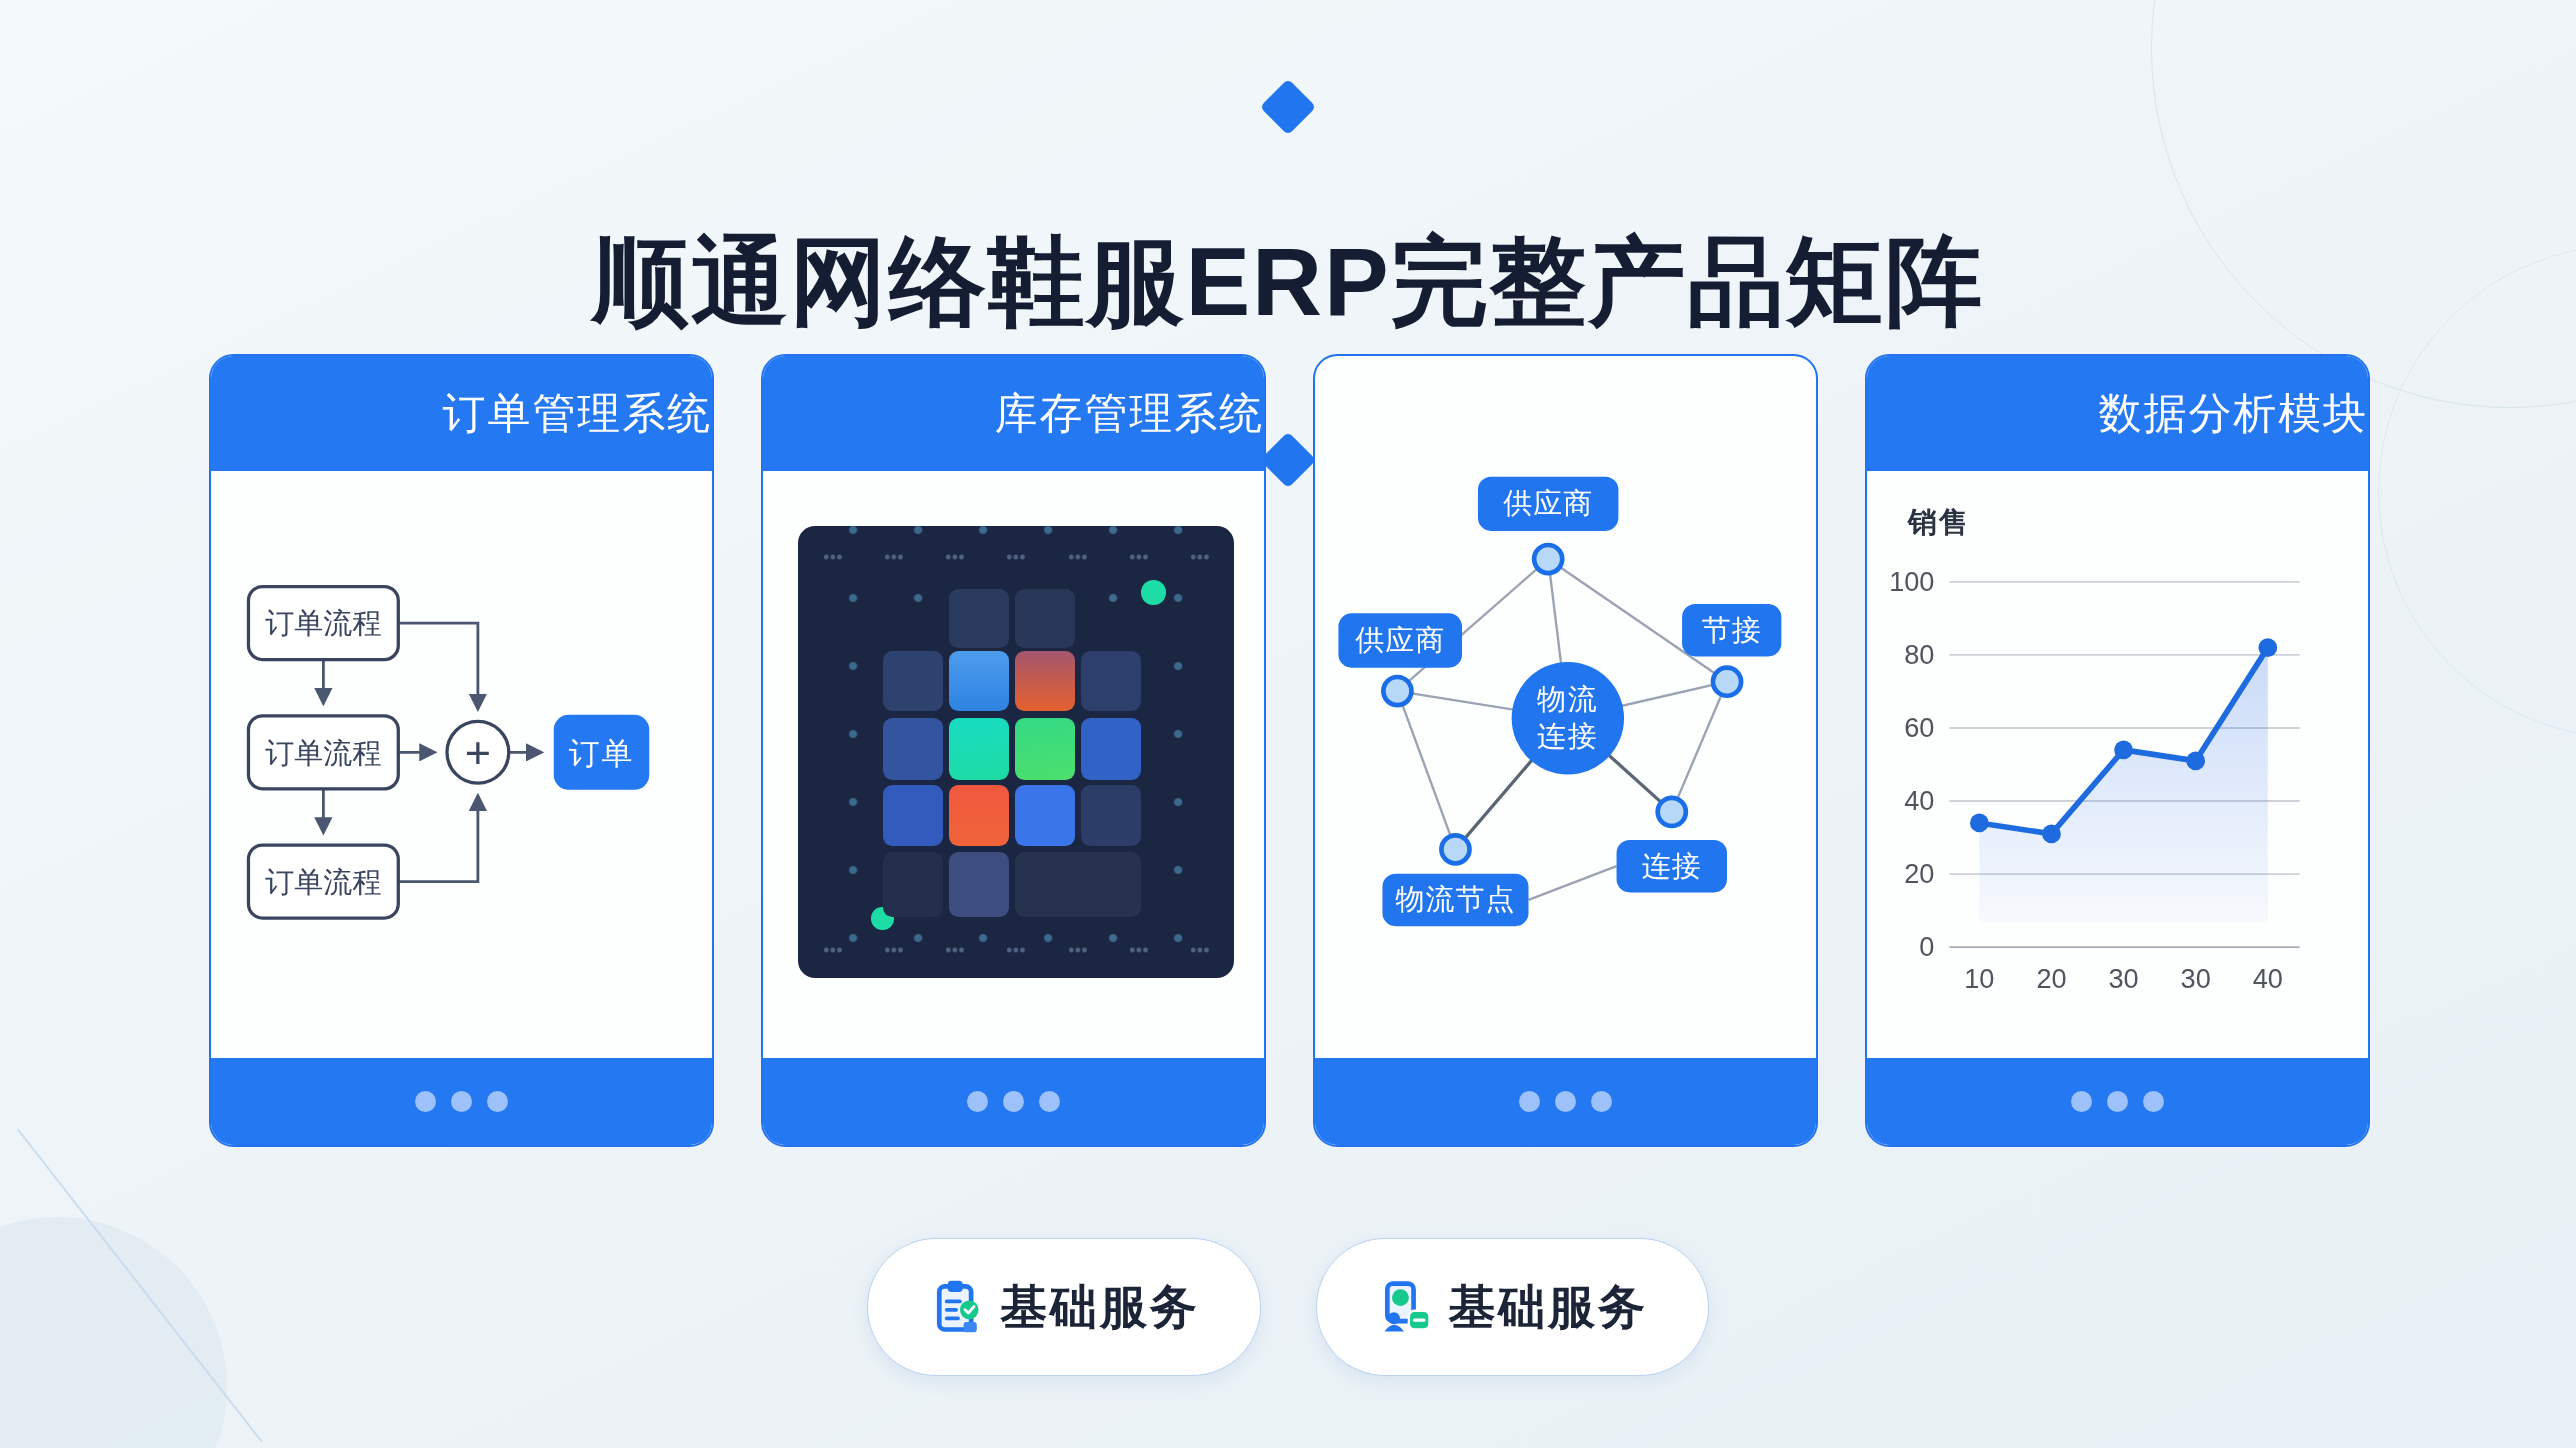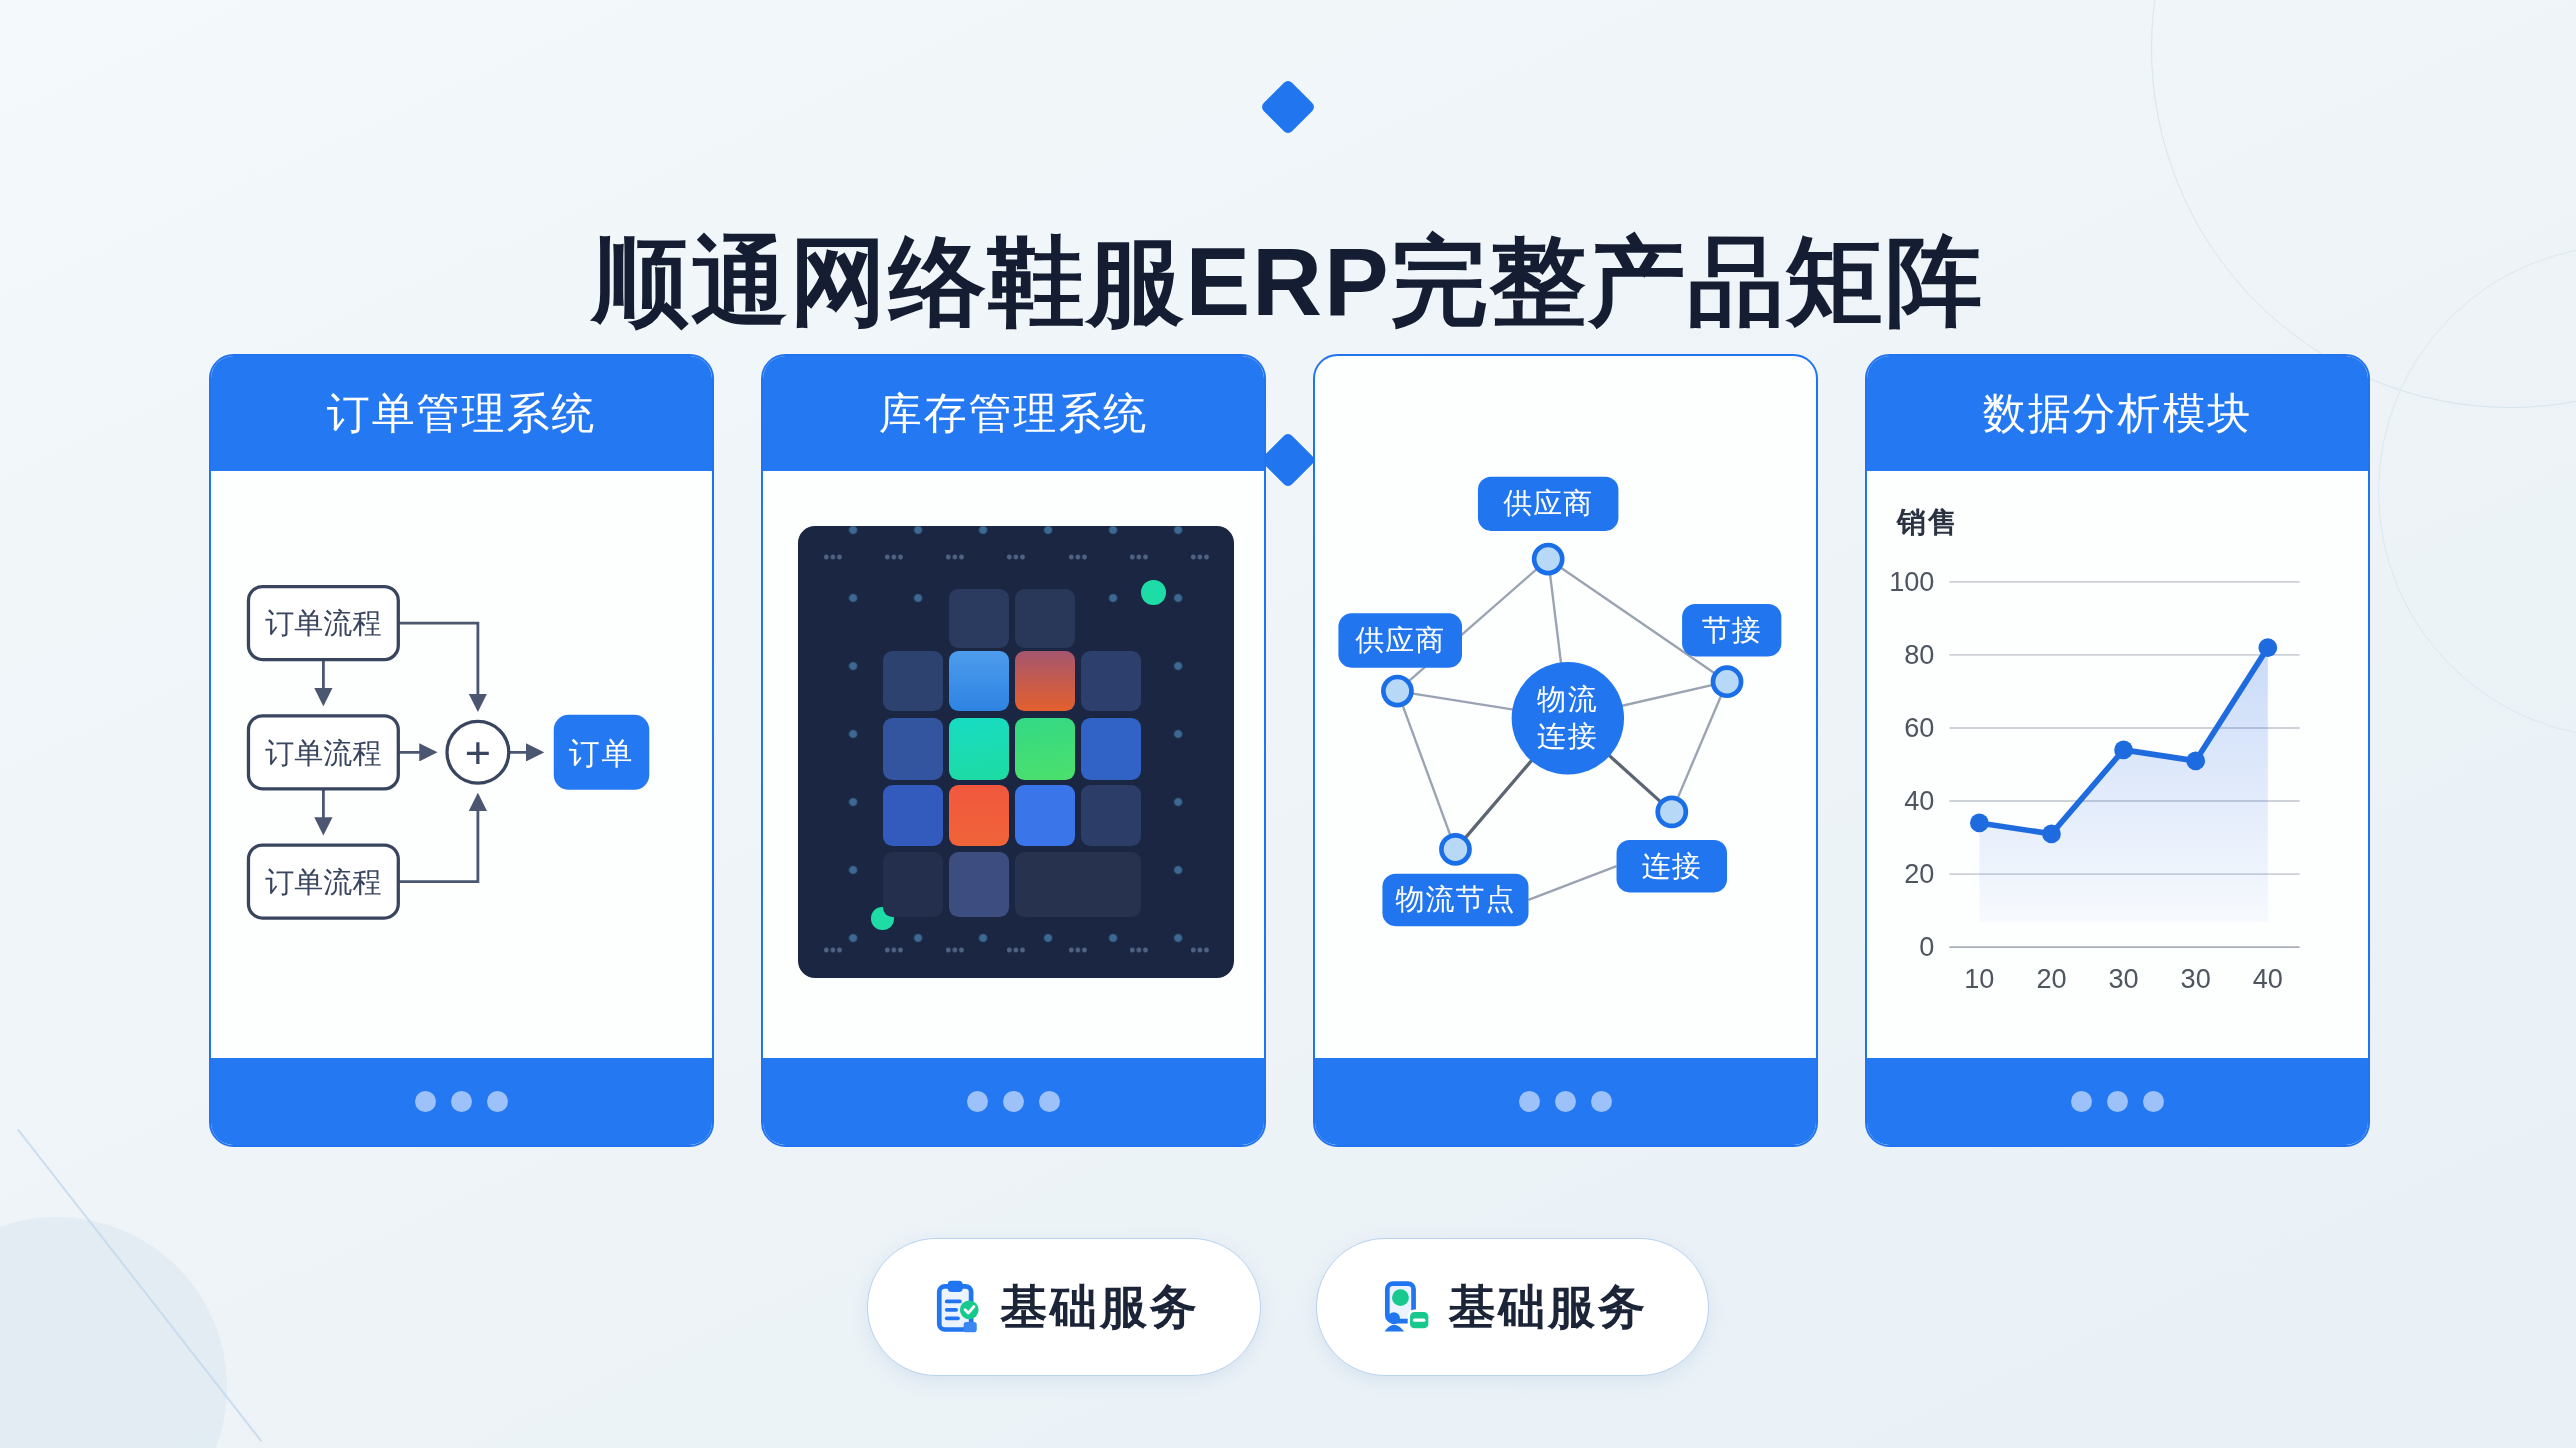--- a/index.html
+++ b/index.html
@@ -19,21 +19,21 @@
   #title-row{position:absolute;top:87px;left:0;width:100%;display:flex;align-items:center;justify-content:center;gap:91px;flex-direction:column;}
   .diamond{width:40px;height:40px;border-radius:5.7px;background:#2176f0;transform:rotate(45deg);}
   #page-title{margin:0;font-size:97px;font-weight:900;color:#151d33;letter-spacing:1.9px;white-space:nowrap;}
   
   #cards-row{position:absolute;top:354px;left:209px;display:flex;gap:47px;}
   .card{
     width:505px;height:793px;box-sizing:border-box;background:#fdfefe;
     border:2.8px solid #2273f0;border-radius:24.5px;overflow:hidden;
     display:flex;flex-direction:column;position:relative;
   }
-  .card-header{height:115px;flex:0 0 115px;background:#2478f2;display:flex;align-items:center;justify-content:center;
+  .card-header{height:115px;flex:0 0 115px;background:#2478f2;display:flex;align-items:center;justify-content:flex-end;
     color:#fff;font-size:43px;font-weight:500;letter-spacing:1.9px;}
   .card-body{flex:1;position:relative;}
   .card-body svg{position:absolute;left:0;top:0;width:100%;height:100%;}
   .card-footer{height:87px;flex:0 0 87px;background:#2478f2;display:flex;align-items:center;justify-content:center;gap:15px;}
   .dot{width:21px;height:21px;border-radius:50%;background:rgba(255,255,255,.55);}
   
   .flow-box-label{font-size:31px;fill:#39455e;font-weight:500;}
   .flow-result-label{font-size:33px;fill:#ffffff;font-weight:500;letter-spacing:2px;}
   .flow-merge{font-size:48px;fill:#39455e;}
   
@@ -46,21 +46,21 @@
   .hcell{position:absolute;border-radius:9.4px;}
   .hglyph-row{position:absolute;left:24.5px;right:24.5px;display:flex;justify-content:space-between;}
   .hglyph{width:19px;height:5.7px;
     background-image:radial-gradient(circle,rgba(150,180,220,.42) 1.9px,transparent 2.8px);
     background-size:6.6px 5.7px;}
   .green-dot{position:absolute;border-radius:50%;background:#1edca6;}
   
   .net-label{font-size:31px;fill:#ffffff;font-weight:500;letter-spacing:1px;}
   .net-center-label{font-size:31px;fill:#ffffff;font-weight:500;letter-spacing:2px;}
   
-  .chart-title{position:absolute;left:30px;top:32px;font-size:29px;font-weight:700;color:#2b3342;letter-spacing:1.9px;}
+  .chart-title{position:absolute;left:41px;top:32px;font-size:29px;font-weight:700;color:#2b3342;letter-spacing:1.9px;}
   .tick{font-size:29px;fill:#4e555f;font-family:"Liberation Sans","DejaVu Sans",sans-serif;}
   
   #legend-row{position:absolute;top:1238px;left:0;width:100%;display:flex;justify-content:center;gap:55px;}
   .pill{
     height:138px;border-radius:69px;background:#ffffff;border:1.9px solid #b9d2f0;
     display:inline-flex;align-items:center;gap:12px;padding:0 60px;
     font-family:inherit;font-size:47px;font-weight:600;color:#1c2438;letter-spacing:2.8px;
     box-shadow:0 5.7px 17px rgba(120,160,210,.18);cursor:pointer;
   }
 </style>

